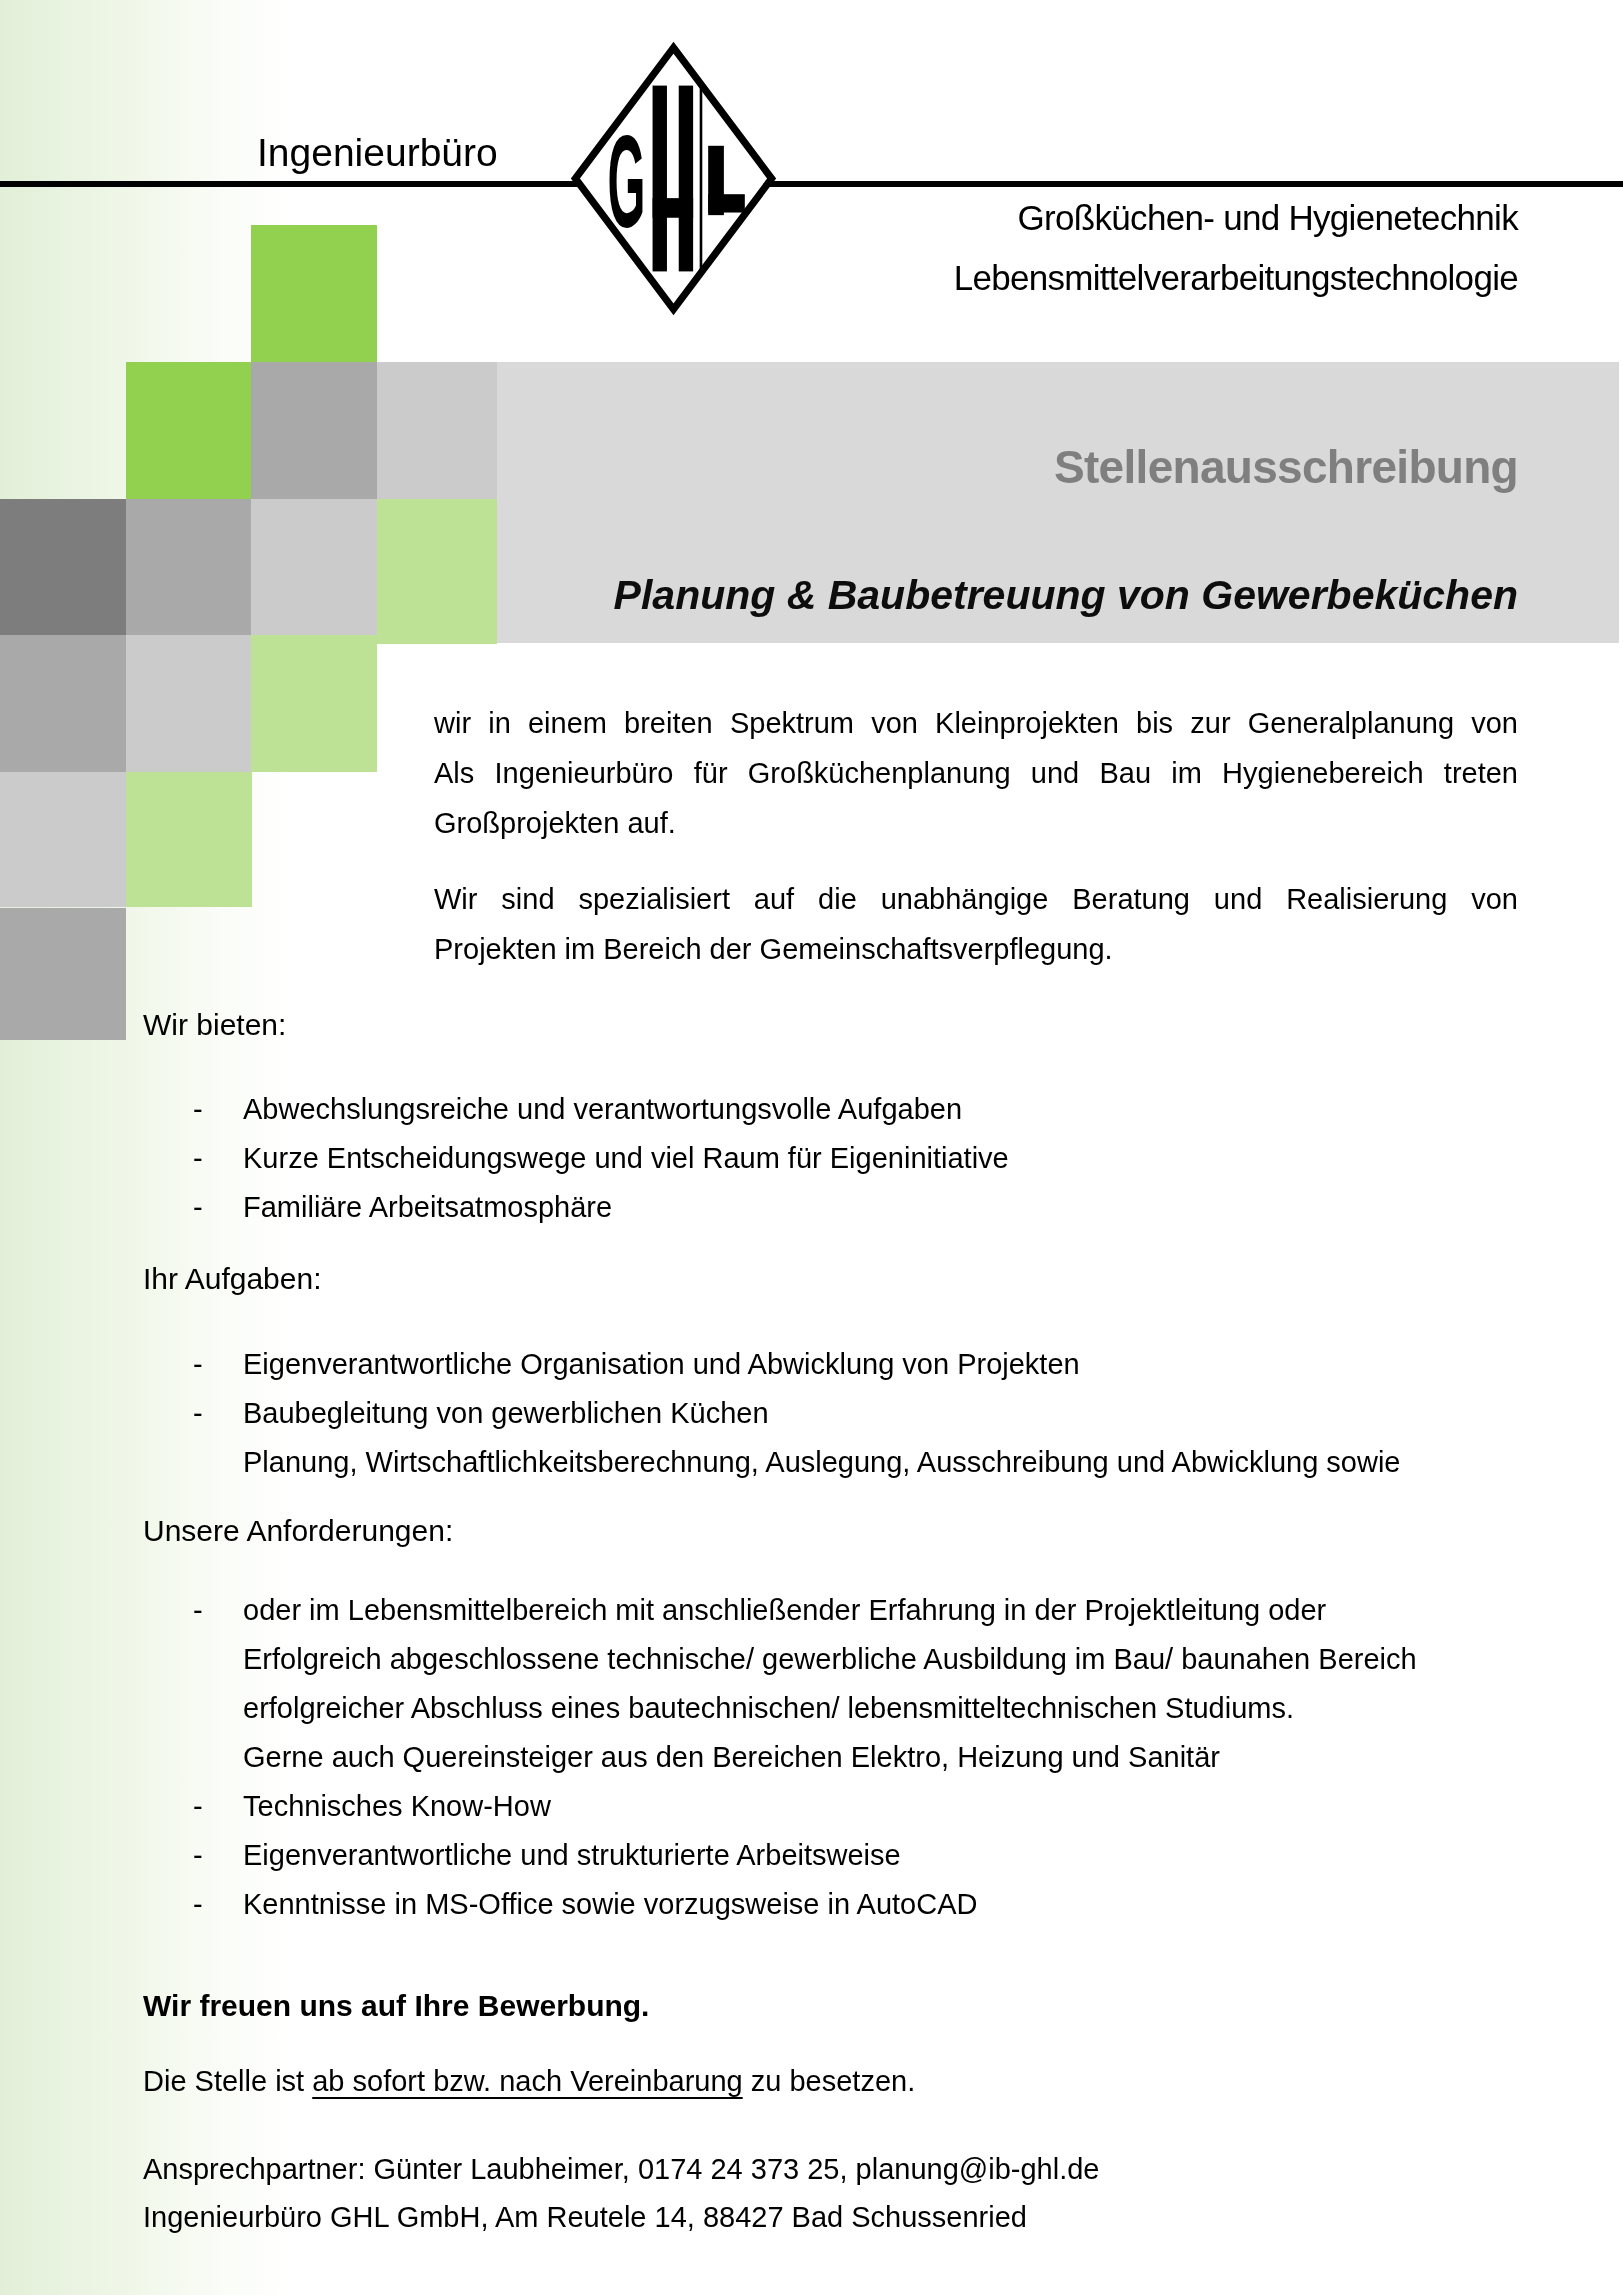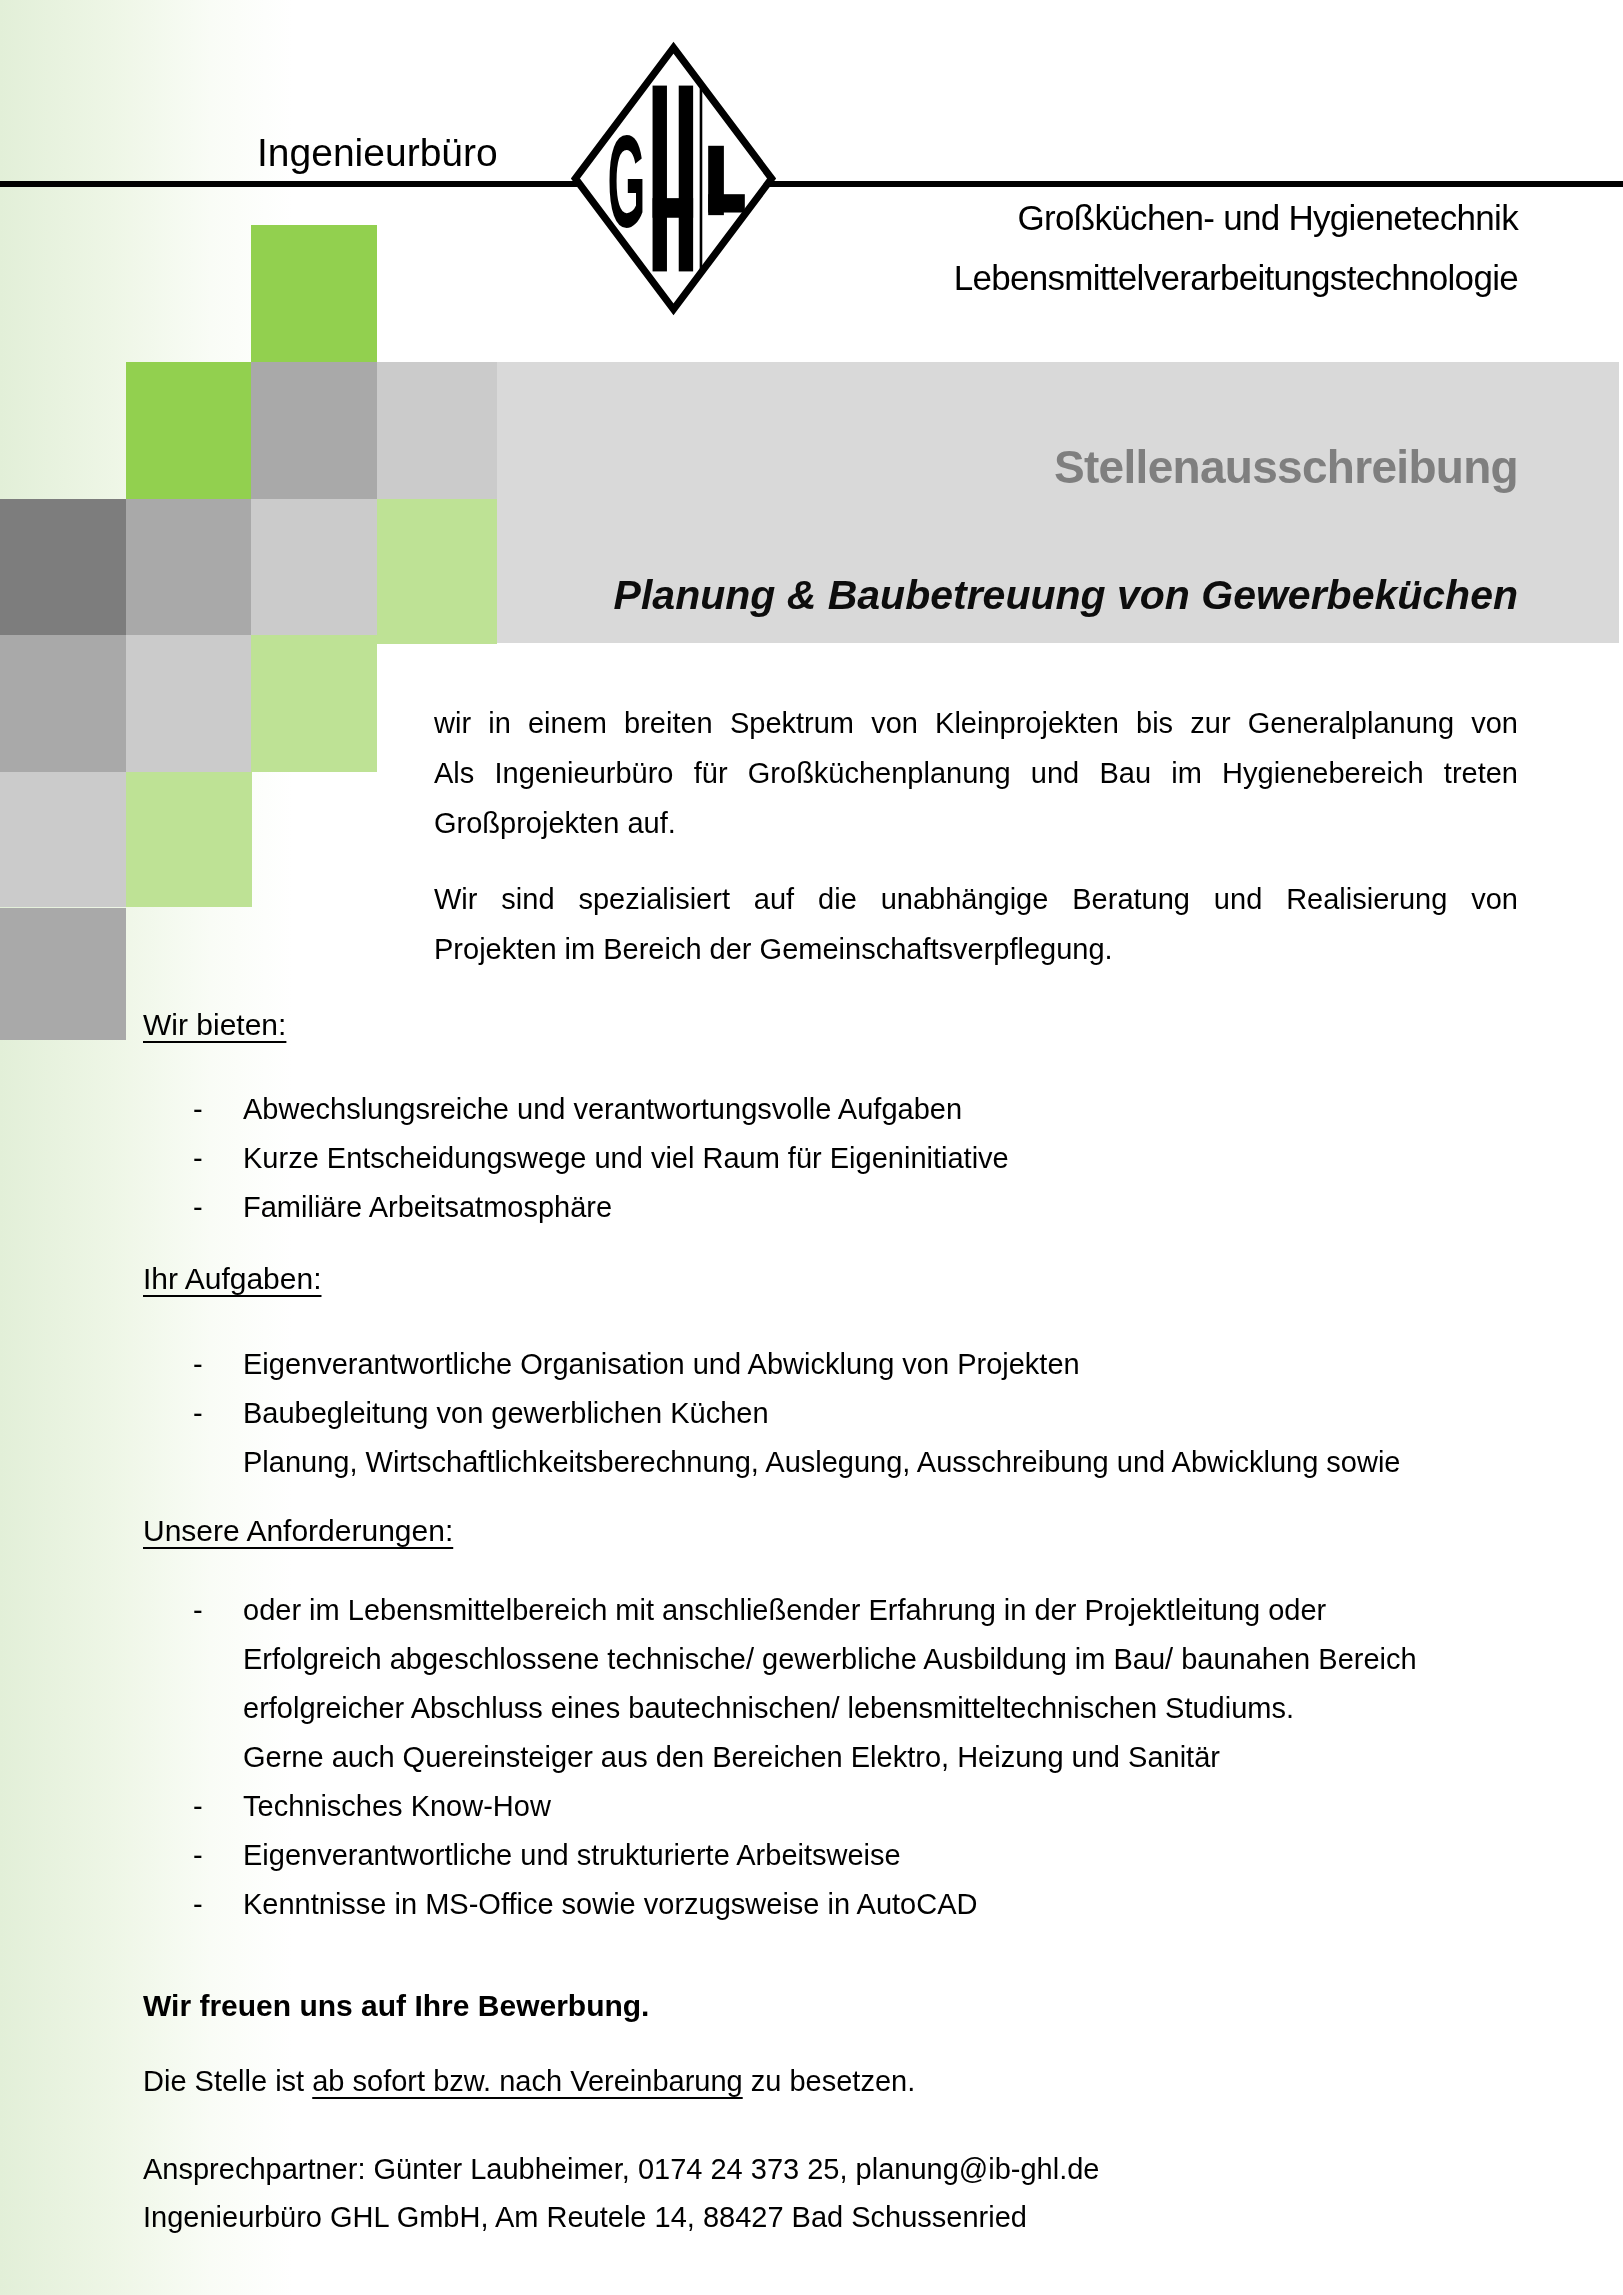--- a/index.html
+++ b/index.html
@@ -22,21 +22,21 @@
   .banner-title{position:absolute;right:105px;top:396px;font-size:46px;font-weight:bold;color:#7f7f7f;letter-spacing:-0.7px;z-index:2;margin-top:44px;}
   .banner-sub1{position:absolute;right:105px;top:487px;font-size:41px;font-weight:bold;font-style:italic;color:#0d0d0d;z-index:2;}
   .banner-sub2{position:absolute;right:105px;top:572px;font-size:41px;font-weight:bold;font-style:italic;color:#0d0d0d;z-index:2;}
   
   .sq{position:absolute;}
   
   .intro{position:absolute;left:434px;top:698px;width:1084px;font-size:29px;line-height:50px;}
   .intro .para{margin:0 0 26px 0;}
   .jline{text-align:justify;text-align-last:justify;}
   .jlast{text-align:left;}
-  .sec-head{position:absolute;left:143px;font-size:30px;text-decoration:underline;text-decoration-thickness:2px;text-underline-offset:5.9px;}
+  .sec-head{position:absolute;left:143px;font-size:30px;text-decoration-thickness:2px;text-underline-offset:5.9px;}
   .list{position:absolute;left:193px;font-size:29px;line-height:49px;width:1328px;}
   .item{display:flex;align-items:flex-start;}
   .dash{width:50px;flex:0 0 50px;}
   .itxt{flex:1;}
   .closing-bold{position:absolute;left:143px;top:1989px;font-size:30px;font-weight:bold;}
   .avail{position:absolute;left:143px;top:2065px;font-size:29px;text-align:right;}
   .avail .u{text-decoration:underline;text-decoration-thickness:2px;text-underline-offset:5.9px;}
   .contact1{position:absolute;left:143px;top:2153px;font-size:29px;}
   .contact2{position:absolute;left:143px;top:2201px;font-size:29px;}
 </style>

